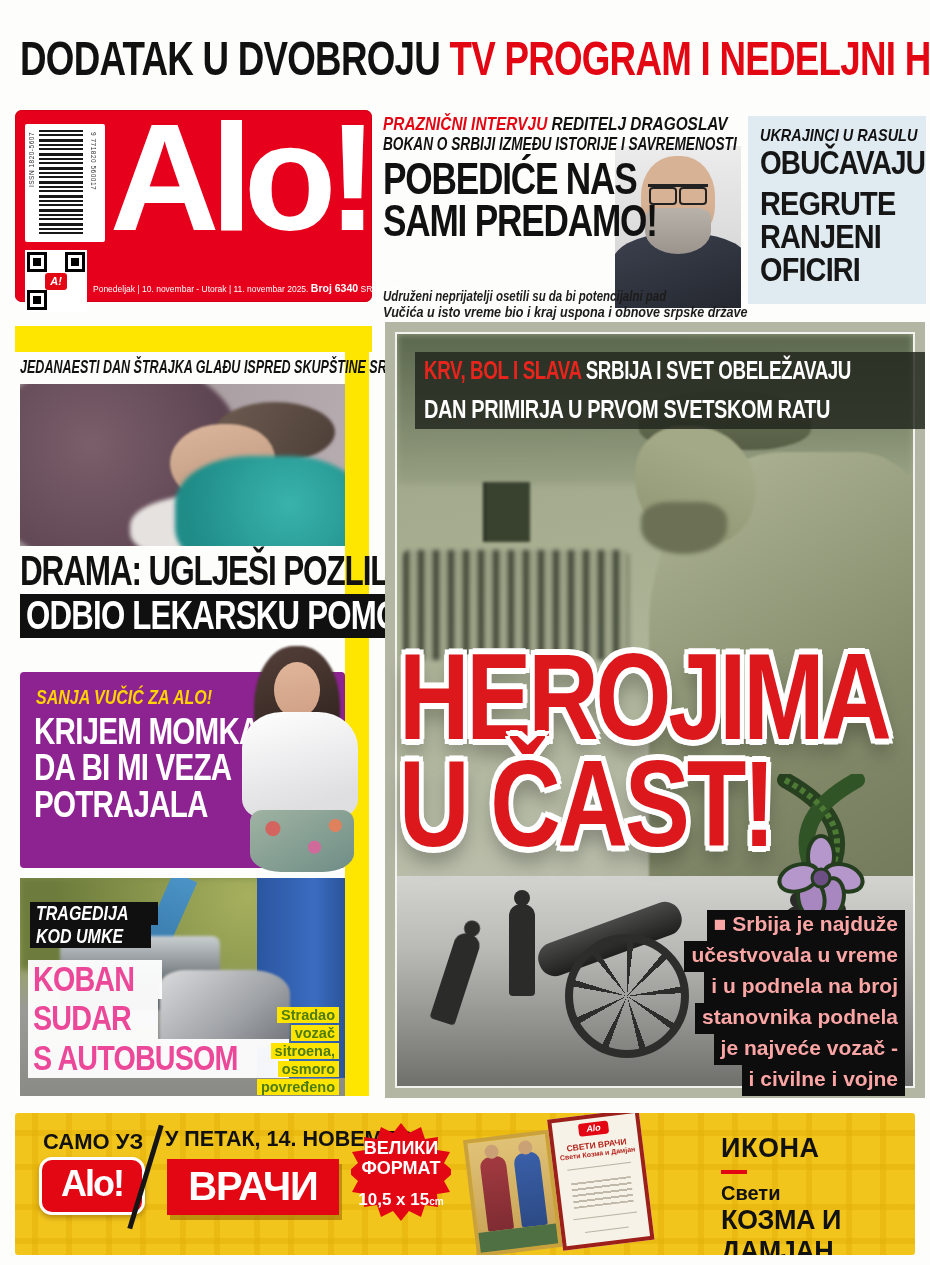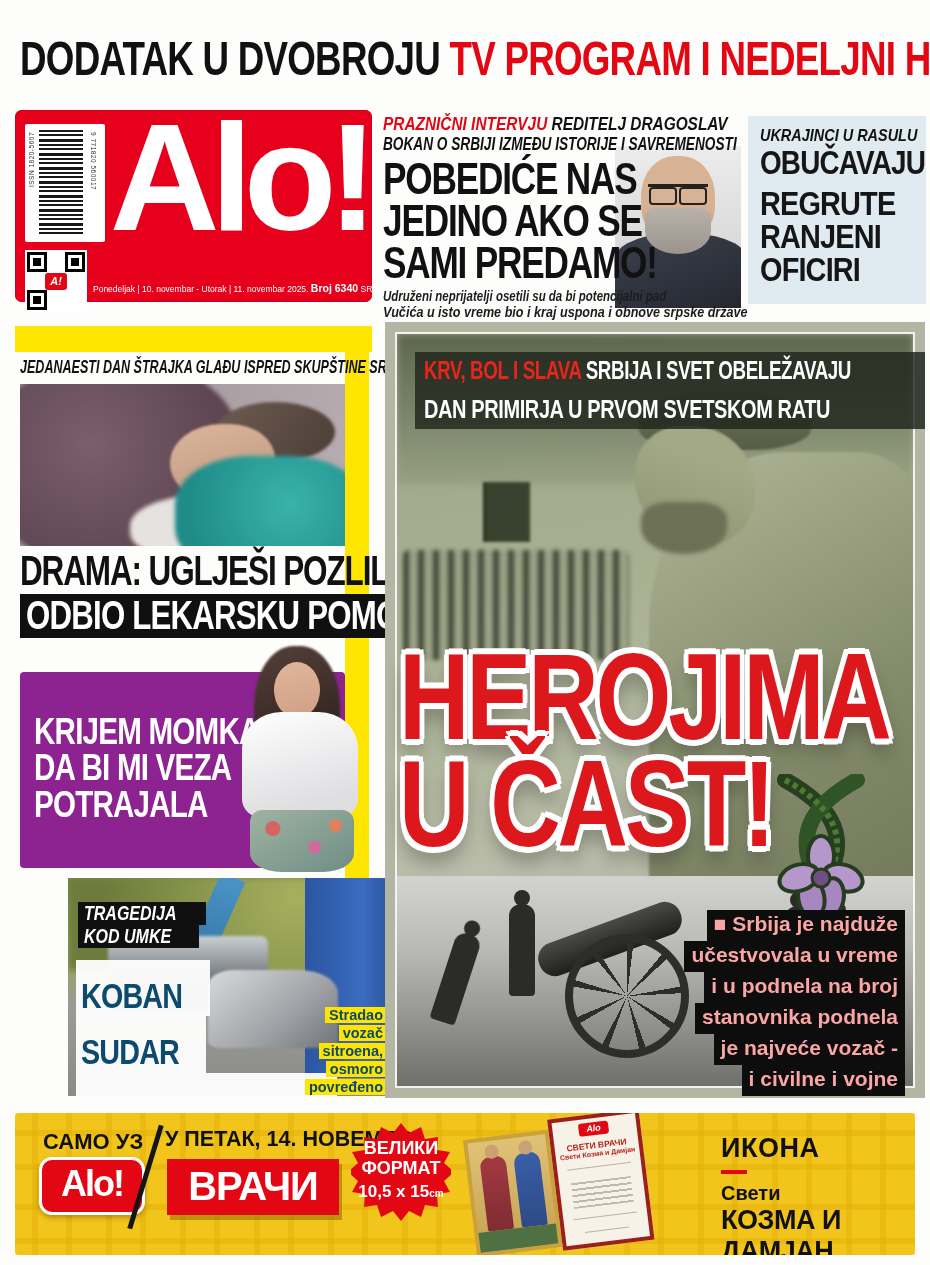--- a/index.html
+++ b/index.html
@@ -98,38 +98,38 @@
            background:linear-gradient(170deg,#e0b69a,#cf9f85);}
   .sj-shirt{position:absolute;left:6px;top:66px;width:116px;height:106px;border-radius:34% 34% 18% 18%;
             background:linear-gradient(165deg,#ffffff,#dfdfe2 80%);filter:blur(.5px);}
   .sj-skirt{position:absolute;left:14px;top:164px;width:104px;height:62px;border-radius:12px 12px 30% 30%;
             background:radial-gradient(circle at 22% 30%,#d4645f 0 7px,transparent 8px),
                        radial-gradient(circle at 62% 60%,#cf6a9a 0 6px,transparent 7px),
                        radial-gradient(circle at 82% 25%,#e0815e 0 6px,transparent 7px),
                        linear-gradient(150deg,#9fb3a2,#6f8d86);}
 
   
-  .crash{left:20px;top:878px;width:325px;height:218px;overflow:hidden;background:linear-gradient(#7d8c4c,#9aa45e 35%,#9a9a96 60%,#8a8a86);margin-left:48px;}
+  .crash{left:20px;top:878px;width:325px;height:218px;overflow:hidden;background:linear-gradient(#7d8c4c,#9aa45e 35%,#9a9a96 60%,#8a8a86);}
   .cr-green{position:absolute;left:0;top:0;width:100%;height:42%;
             background:radial-gradient(circle at 70% 20%,#a6b05e,#6d7c3c 80%);filter:blur(3px);}
   .cr-crane{position:absolute;left:128px;top:-6px;width:26px;height:120px;background:linear-gradient(#4b93c6,#2f6e9e);
             transform:rotate(24deg);filter:blur(.5px);}
   .cr-truck{position:absolute;left:40px;top:58px;width:160px;height:74px;border-radius:8px;
             background:linear-gradient(#c9ced1,#5d6468 70%);filter:blur(1.5px);}
   .cr-car{position:absolute;left:140px;top:92px;width:130px;height:78px;border-radius:20% 30% 10% 10%;
           background:linear-gradient(140deg,#d9dadc,#9fa2a6 60%,#6f7276);filter:blur(1px);}
   .cr-bus{position:absolute;right:-8px;top:0px;width:96px;height:200px;
           background:linear-gradient(90deg,#2b55a0,#3a6cc0 60%,#274d90);filter:blur(.5px);}
   .cr-kicker{position:absolute;left:10px;top:24px;line-height:1.05;}
   .cr-kchip{display:inline-block;background:#101010;color:#fff;font-style:italic;font-weight:800;font-size:20px;padding:1px 6px;}
   .cr-hl{position:absolute;left:8px;top:82px;line-height:1.04;}
-  .cr-hchip{display:inline-block;background:rgba(255,255,255,.95);color:#0c4a6e;font-weight:900;font-size:35px;
-            letter-spacing:-1px;padding:18px 6px 2px 5px;}
+  .cr-hchip{display:inline-block;background:rgba(255,255,255,.95);color:#ec4899;font-weight:900;font-size:35px;
+            letter-spacing:-1px;padding:1px 6px 2px 5px;}
   .cr-cap{position:absolute;right:6px;top:128px;text-align:right;line-height:1.12;}
-  .cr-cchip{display:inline-block;background:#ffe400;color:#0c4a6e;font-weight:800;font-size:14.5px;padding:0 4px;}
+  .cr-cchip{display:inline-block;background:#ffe400;color:#4d7c0f;font-weight:800;font-size:14.5px;padding:0 4px;}
 
   
   .main{left:385px;top:322px;width:540px;height:776px;background:#b2b6a2;overflow:hidden;}
   .main-inner{position:absolute;left:10px;top:10px;width:516px;height:752px;border:2px solid rgba(255,255,255,.85);
               background:linear-gradient(170deg,#9aa286 0%,#aab193 35%,#b9bda9 65%,#a7ab97 100%);overflow:hidden;}
   .forest{position:absolute;left:0;top:0;width:100%;height:150px;
           background:linear-gradient(#5c684e,rgba(122,134,104,.25));filter:blur(3px);}
   .flag{position:absolute;left:86px;top:148px;width:44px;height:60px;background:#39422f;filter:blur(1.5px);
         border-left:3px solid #2a3024;}
   .column-troops{position:absolute;left:6px;top:216px;width:226px;height:110px;filter:blur(2px);
@@ -176,21 +176,21 @@
   .alo-chip{position:absolute;left:24px;top:44px;width:100px;height:52px;background:#e30613;border:3px solid #fff;
             border-radius:13px;box-shadow:0 3px 5px rgba(120,80,0,.45);color:#fff;font-weight:900;font-size:36px;
             letter-spacing:-2px;text-align:center;line-height:48px;}
   .slash{position:absolute;left:128px;top:10px;width:5px;height:108px;background:#151515;transform:rotate(17deg);}
   .petak{position:absolute;left:150px;top:14px;font-weight:900;font-size:21.5px;}
   .poklon{position:absolute;left:152px;top:46px;width:172px;height:56px;background:#e30613;color:#fff;font-weight:900;
           font-size:40px;text-align:center;line-height:54px;letter-spacing:-1px;box-shadow:3px 5px 0 rgba(140,95,0,.5);}
   .burst{position:absolute;left:336px;top:10px;width:100px;height:100px;}
   .burst-text{position:absolute;left:336px;top:26px;width:100px;text-align:center;color:#fff;font-weight:900;line-height:1.1;}
   .burst-text .s{font-size:18px;display:block;}
-  .burst-text .b{font-size:17px;display:block;margin-top:4px;}
+  .burst-text .b{font-size:17px;display:block;margin-top:12px;}
   .burst-text .u{font-size:10px;}
   .product{position:absolute;left:448px;top:0px;width:188px;height:142px;transform:rotate(-7deg);}
   .icon-panel{position:absolute;left:6px;top:16px;width:86px;height:118px;border:4px solid #c9a23d;box-sizing:border-box;
               background:linear-gradient(#e0c277,#c5a052);}
   .saint{position:absolute;top:16px;width:26px;height:74px;border-radius:10px 10px 2px 2px;}
   .saint::before{content:"";position:absolute;left:6px;top:-12px;width:14px;height:14px;border-radius:50%;background:#caa075;}
   .saint.a{left:10px;background:linear-gradient(#a23a40,#7e2c32);}
   .saint.b{left:44px;background:linear-gradient(#3a5fa8,#2c4a85);}
   .icon-ground{position:absolute;left:0;bottom:0;width:100%;height:20px;background:#4f7042;}
   .card{position:absolute;left:92px;top:6px;width:92px;height:132px;border:4px solid #9c1f1a;box-sizing:border-box;
@@ -252,21 +252,20 @@
           <i class="a"></i>
           <i class="b"></i>
         </div>
     </div>
     <div class="iv-kicker">
       <div><span class="cond sx88"><span class="red">PRAZNIČNI INTERVJU </span><span>REDITELJ DRAGOSLAV</span></span></div>
       <div><span class="cond sx78">BOKAN O SRBIJI IZMEĐU ISTORIJE I SAVREMENOSTI</span></div>
     </div>
     <div class="iv-headline">
       <div><span class="cond sx80">POBEDIĆE NAS</span></div>
-      <div><span class="cond sx80">JEDINO AKO SE</span></div>
       <div><span class="cond sx80">SAMI PREDAMO!</span></div>
     </div>
     <div class="iv-deck">
       <div><span class="cond sx82">Udruženi neprijatelji osetili su da bi potencijalni pad</span></div>
       <div><span class="cond sx90">Vučića u isto vreme bio i kraj uspona i obnove srpske države</span></div>
     </div>
   </div>
 
   <div class="abs ukr">
     <div class="ukr-kicker"><span class="cond sx85">UKRAJINCI U RASULU</span></div>
@@ -288,20 +287,21 @@
     <div class="hosp-hair"></div>
     <div class="hosp-face"></div>
     <div class="hosp-blanket"></div>
   </div>
   <div class="abs drama">
     <div class="drama-l1"><span class="cond sx75"><span class="w900">DRAMA:</span><span class="w800"> UGLJEŠI POZLILO</span></span></div>
     <div class="drama-l2"><span class="drama-chip"><span class="cond sx78">ODBIO LEKARSKU POMOĆ</span></span></div>
   </div>
 
   <div class="abs sanja">
+    <div class="sanja-kicker"><span class="cond sx80">SANJA VUČIĆ ZA ALO!</span></div>
     <div class="sanja-hl">
       <div><span class="cond sx80">KRIJEM MOMKA</span></div>
       <div><span class="cond sx80">DA BI MI VEZA</span></div>
       <div><span class="cond sx80">POTRAJALA</span></div>
     </div>
   </div>
   <div class="abs sanja-photo">
     <div class="sj-hair"></div>
     <div class="sj-face"></div>
     <div class="sj-shirt"></div>

